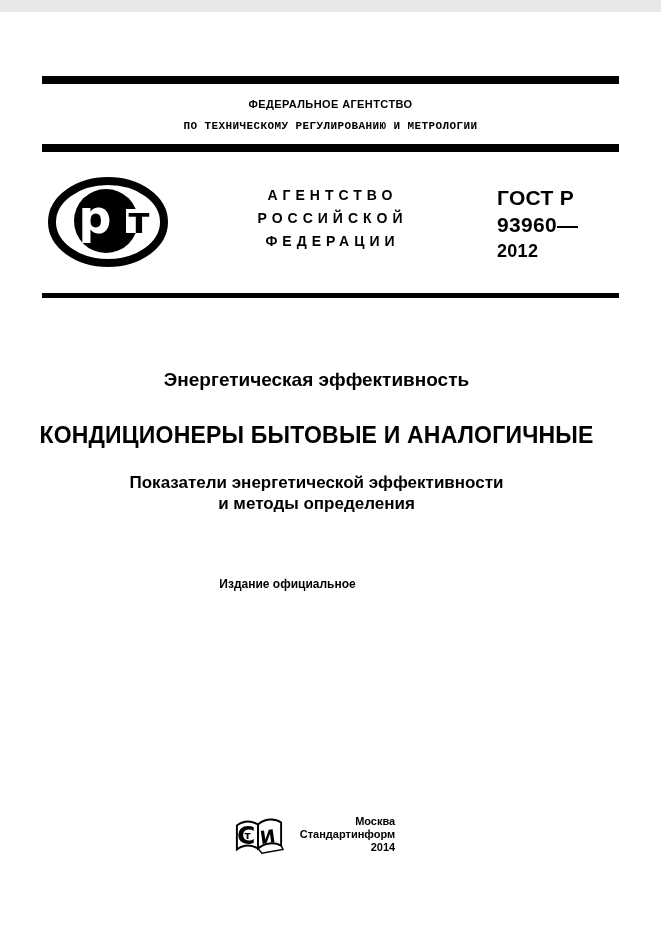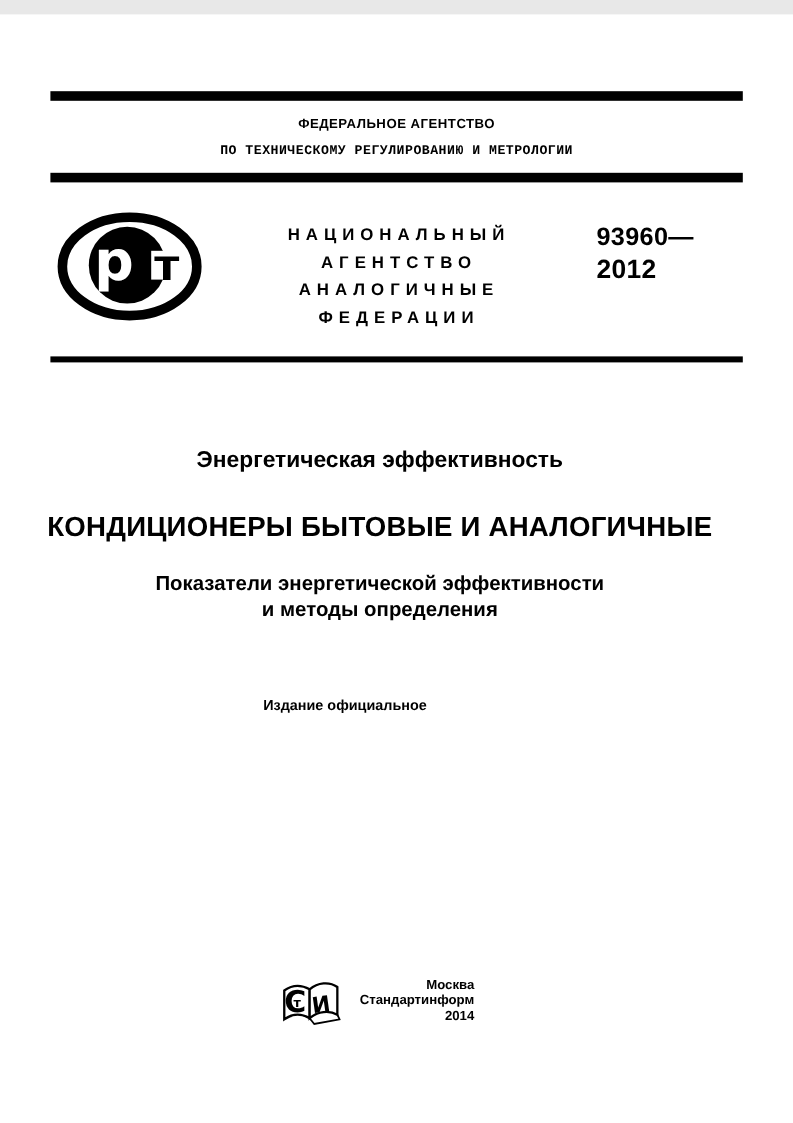--- a/index.html
+++ b/index.html
@@ -40,21 +40,21 @@
     padding-top:8px;
   }
   .designation {
     width:128px;
     font-size:21px;
     line-height:27px;
     padding-top:8px;
     padding-left:6px;
     letter-spacing:.3px;
   }
-  .designation .year { font-size:22px; }
+  .designation .year { font-size:18px; }
 
   .title-block { text-align:center; position:relative; left:-14px; }
   .subject    { margin-top:70px; font-size:19px; line-height:24px; }
   .main-title { margin-top:29px; font-size:23px; line-height:28px; letter-spacing:.2px; }
   .subtitle   { margin-top:23px; font-size:17px; line-height:21px; }
 
   .edition {
     margin-top:63px;
     text-align:center;
     position:relative; left:-43px;
@@ -91,26 +91,26 @@
     <div class="logo-wrap">
       <svg width="122" height="92" viewBox="0 0 122 92">
         <ellipse cx="61" cy="46" rx="56" ry="41" fill="none" stroke="#000" stroke-width="8"></ellipse>
         <circle cx="59" cy="45" r="32" fill="#000"></circle>
         <rect x="79" y="33" width="27" height="24" fill="#fff"></rect>
         <text x="48" y="57" font-size="46" font-weight="bold" fill="#fff" text-anchor="middle" font-family="DejaVu Sans, sans-serif">р</text>
         <text x="92" y="57" font-size="36" font-weight="bold" fill="#000" text-anchor="middle" font-family="DejaVu Sans, sans-serif">т</text>
       </svg>
     </div>
     <div class="std-type">
-      <div>НАЦИОНАЛЬНЫЙ</div>
       <div>АГЕНТСТВО</div>
-      <div>АНАЛОГИЧНЫЕ</div>
+      <div>РОССИЙСКОЙ</div>
       <div>ФЕДЕРАЦИИ</div>
     </div>
     <div class="designation">
+      <div>ГОСТ Р</div>
       <div>93960—</div>
       <div class="year">2012</div>
     </div>
   </div>
 
   <div class="rule rule-thin" id="rule-bottom"></div>
 
   <div class="title-block">
     <div class="subject">Энергетическая эффективность</div>
     <div class="main-title">КОНДИЦИОНЕРЫ БЫТОВЫЕ И АНАЛОГИЧНЫЕ</div>

